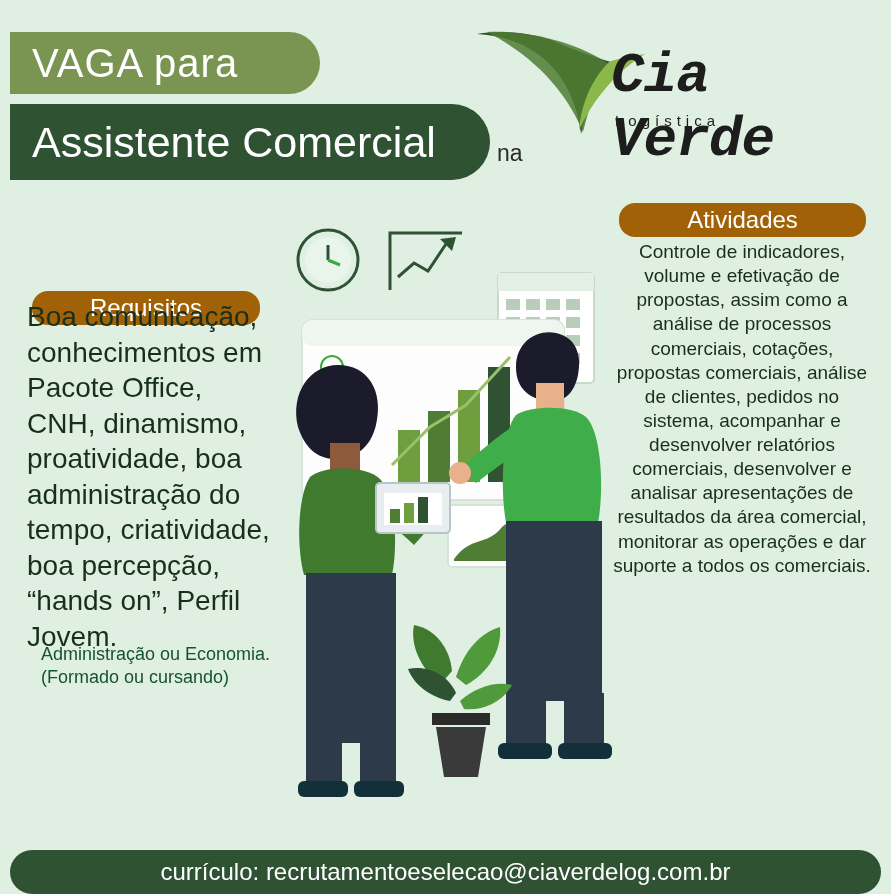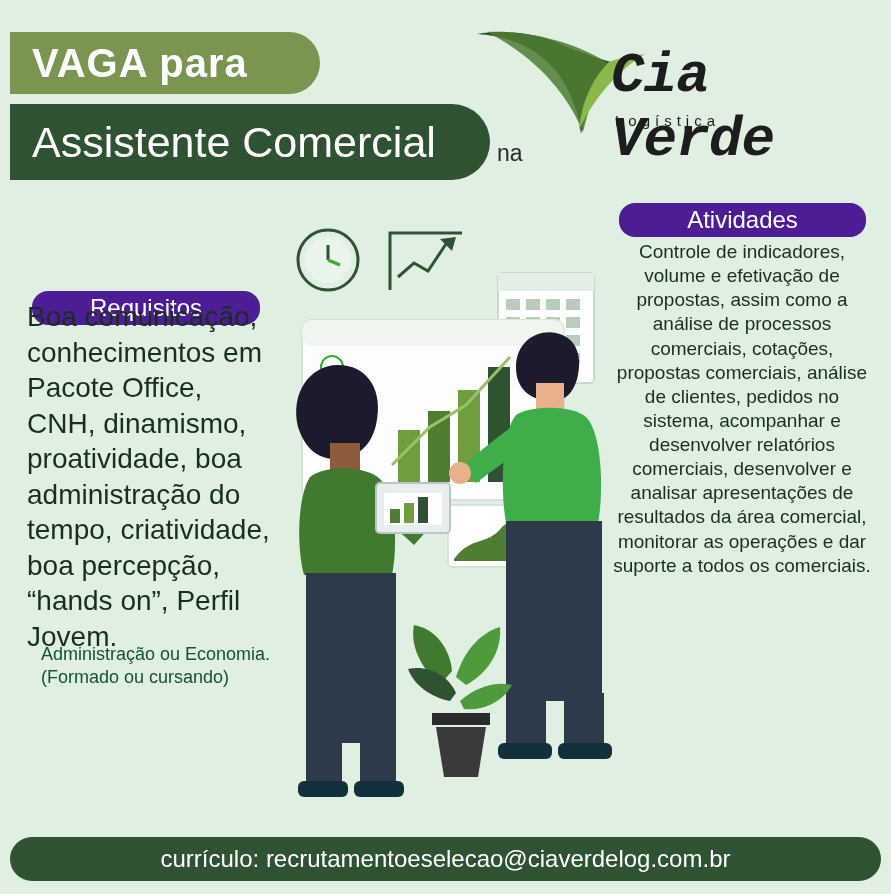--- a/index.html
+++ b/index.html
@@ -32,21 +32,21 @@
     border-radius: 0 32px 32px 0;
     display: flex;
     align-items: center;
     padding-left: 22px;
     box-sizing: border-box;
   }
   .vaga-tag .txt {
     color: #ffffff;
     font-size: 40px;
     letter-spacing: 1px;
-    font-weight: 700;
+    font-weight: 400;
   }
   .role-tag {
     position: absolute;
     left: 10px;
     top: 104px;
     width: 480px;
     height: 76px;
     background: #2f5233;
     border-radius: 0 40px 40px 0;
     display: flex;
@@ -90,21 +90,21 @@
     position: absolute;
     left: 146px;
     top: 86px;
     font-size: 15px;
     letter-spacing: 5px;
     color: #1d1d1d;
   }
   
   .pill {
     position: absolute;
-    background: #4c1d95;
+    background: #a16207;
     border-radius: 16px;
     display: flex;
     align-items: center;
     justify-content: center;
     color: #ffffff;
     font-size: 24px;
     height: 34px;
   }
   .pill-requisitos { left: 32px; top: 243px; width: 228px; margin-top: 48px; }
   .pill-formacao   { left: 32px; top: 603px; width: 218px; }
@@ -135,21 +135,21 @@
     width: 268px;
     font-size: 19px;
     line-height: 1.27;
     color: #17301b;
     text-align: center;
   }
   
   .footer {
     position: absolute;
     left: 10px;
-    bottom: 13px;
+    bottom: 0;
     width: 871px;
     height: 44px;
     background: #2f5233;
     border-radius: 22px;
     display: flex;
     align-items: center;
     justify-content: center;
   }
   .footer .txt {
     color: #ffffff;

